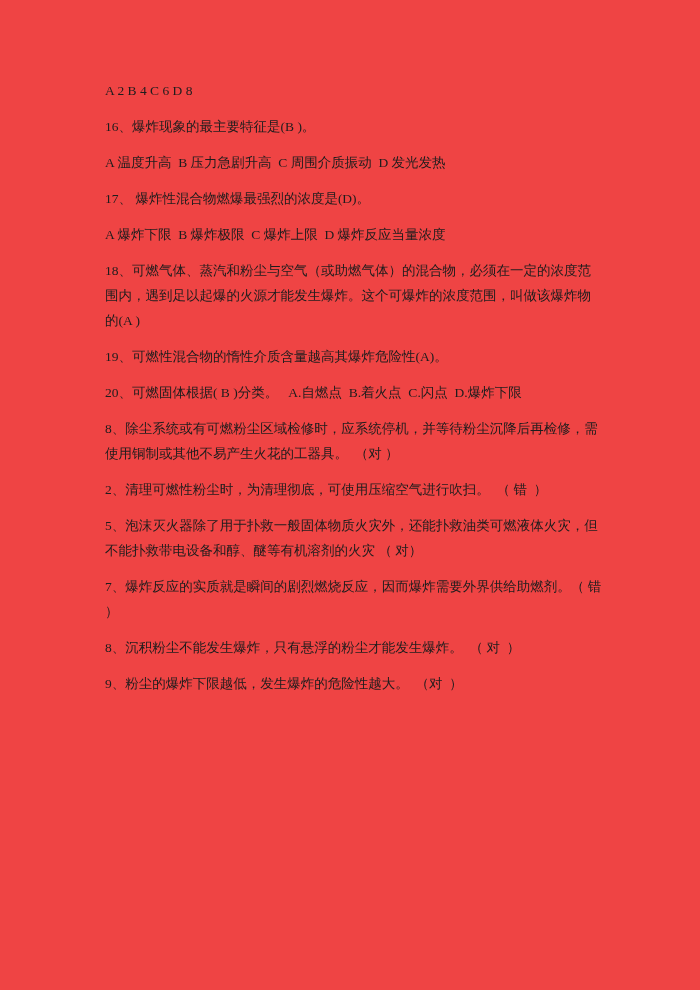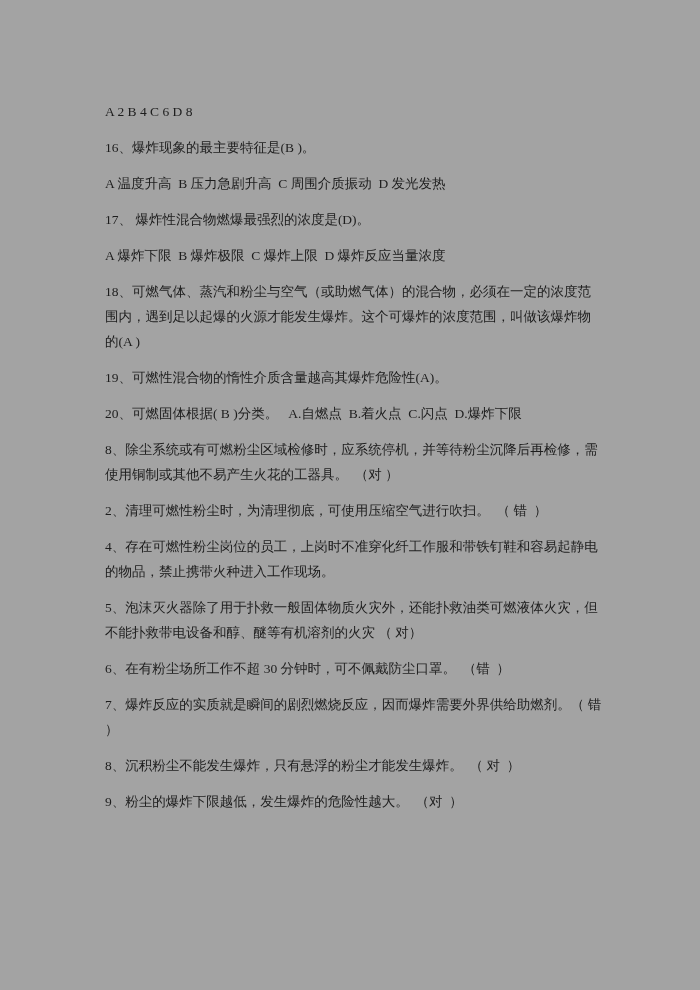--- a/index.html
+++ b/index.html
@@ -9,22 +9,22 @@
   }
   body {
     width: 700px;
     height: 990px;
     overflow: hidden;
   }
   .page {
     box-sizing: border-box;
     width: 700px;
     height: 990px;
-    padding: 99px 97px 0 105px;
-    background: #a3a3a3;
+    padding: 78px 97px 0 105px;
+    background: #ef4444;
     font-family: "Liberation Serif", "DejaVu Serif", serif;
     font-size: 13.5px;
     line-height: 25px;
     color: #1d1d1d;
   }
   p.line {
     margin: 0 0 11px 0;
     white-space: pre-wrap;
     text-align: left;
   }
@@ -44,20 +44,18 @@
 
   <p class="line">18、可燃气体、蒸汽和粉尘与空气（或助燃气体）的混合物，必须在一定的浓度范围内，遇到足以起爆的火源才能发生爆炸。这个可爆炸的浓度范围，叫做该爆炸物的(A )</p>
 
   <p class="line">19、可燃性混合物的惰性介质含量越高其爆炸危险性(A)。</p>
 
   <p class="line">20、可燃固体根据( B )分类。   A.自燃点  B.着火点  C.闪点  D.爆炸下限</p>
 
 
   <p class="line">8、除尘系统或有可燃粉尘区域检修时，应系统停机，并等待粉尘沉降后再检修，需使用铜制或其他不易产生火花的工器具。  （对 ）</p>
   <p class="line">2、清理可燃性粉尘时，为清理彻底，可使用压缩空气进行吹扫。  （ 错  ）</p>
-  <p class="line">4、存在可燃性粉尘岗位的员工，上岗时不准穿化纤工作服和带铁钉鞋和容易起静电的物品，禁止携带火种进入工作现场。</p>
   <p class="line">5、泡沫灭火器除了用于扑救一般固体物质火灾外，还能扑救油类可燃液体火灾，但不能扑救带电设备和醇、醚等有机溶剂的火灾 （ 对）</p>
-  <p class="line">6、在有粉尘场所工作不超 30 分钟时，可不佩戴防尘口罩。  （错  ）</p>
   <p class="line">7、爆炸反应的实质就是瞬间的剧烈燃烧反应，因而爆炸需要外界供给助燃剂。（ 错  ）</p>
   <p class="line">8、沉积粉尘不能发生爆炸，只有悬浮的粉尘才能发生爆炸。  （ 对  ）</p>
   <p class="line">9、粉尘的爆炸下限越低，发生爆炸的危险性越大。  （对  ）</p>
 
 </div>
 
 </body></html>

